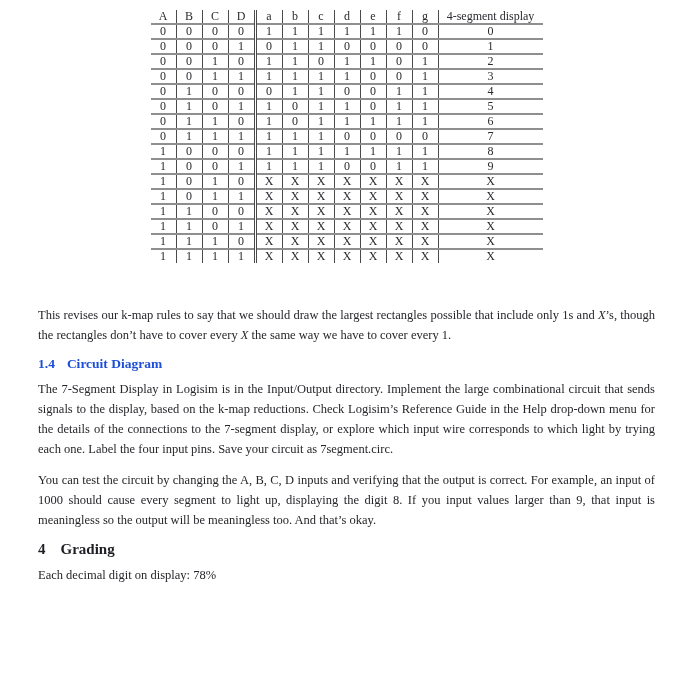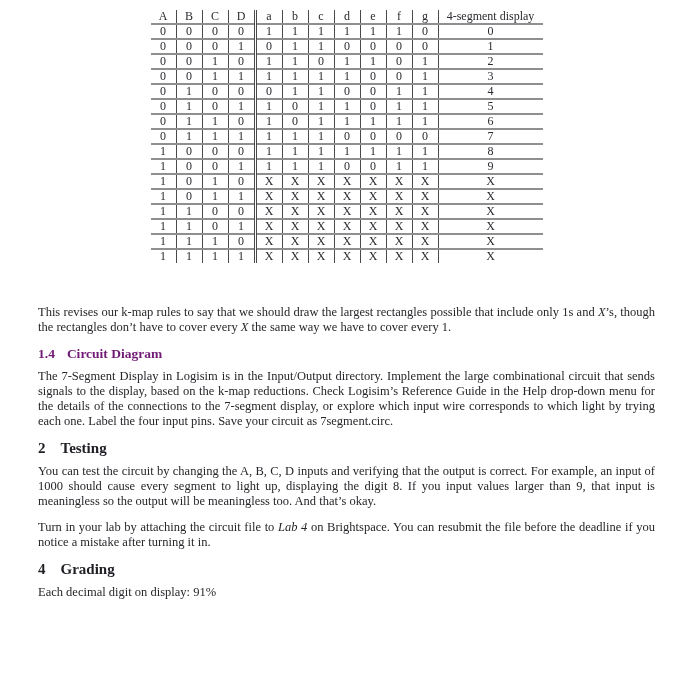--- a/index.html
+++ b/index.html
@@ -47,34 +47,34 @@
   .truth-table .disp {
     width: 98px;
   }
   .truth-table tr.last td {
     border-bottom: none;
   }
 
   
   p.body {
     font-size: 12.5px;
-    line-height: 15px;
+    line-height: 20px;
     text-align: justify;
     margin: 0 0 11px 0;
   }
   h2.section {
     font-size: 15px;
     font-weight: bold;
     color: #1e1e24;
     margin: 0 0 7px 0;
   }
   h3.subsection {
     font-size: 13.5px;
     font-weight: bold;
-    color: #701a75;
+    color: #1d4ed8;
     margin: 0 0 7px 0;
   }
   .secnum { margin-right: 15px; }
   .subsecnum { margin-right: 12px; }
   .mathvar { font-style: italic; }
   .bold { font-weight: normal; }
   .italic { font-style: italic; }
 </style>
 </head>
 <body>
@@ -327,25 +327,23 @@
   </table>
 
   <div class="content">
 
     <p class="body"><span>This revises our k-map rules to say that we should draw the largest rectangles possible that include only 1s and </span><span class="mathvar">X</span><span>’s, though the rectangles don’t have to cover every </span><span class="mathvar">X</span><span> the same way we have to cover every 1.</span></p>
 
     <h3 class="subsection"><span class="subsecnum">1.4</span><span>Circuit Diagram</span></h3>
 
     <p class="body"><span>The 7-Segment Display in Logisim is in the Input/Output directory. Implement the large combinational circuit that sends signals to the display, based on the k-map reductions. Check Logisim’s Reference Guide in the Help drop-down menu for the details of the connections to the 7-segment display, or explore which input wire corresponds to which light by trying each one. Label the four input pins. Save your circuit as </span><span class="bold">7segment.circ</span><span>.</span></p>
 
-    <h2 class="section"><span class="secnum">2</span><span>Testing</span></h2>
 
     <p class="body">You can test the circuit by changing the A, B, C, D inputs and verifying that the output is correct. For example, an input of 1000 should cause every segment to light up, displaying the digit 8. If you input values larger than 9, that input is meaningless so the output will be meaningless too. And that’s okay.</p>
 
 
-    <p class="body"><span>Turn in your lab by attaching the circuit file to </span><span class="italic">Lab 4</span><span> on Brightspace. You can resubmit the file before the deadline if you notice a mistake after turning it in.</span></p>
 
     <h2 class="section"><span class="secnum">4</span><span>Grading</span></h2>
 
-    <p class="body">Each decimal digit on display: 91%</p>
+    <p class="body">Each decimal digit on display: 78%</p>
 
   </div>
 </div>
 
 </body></html>

